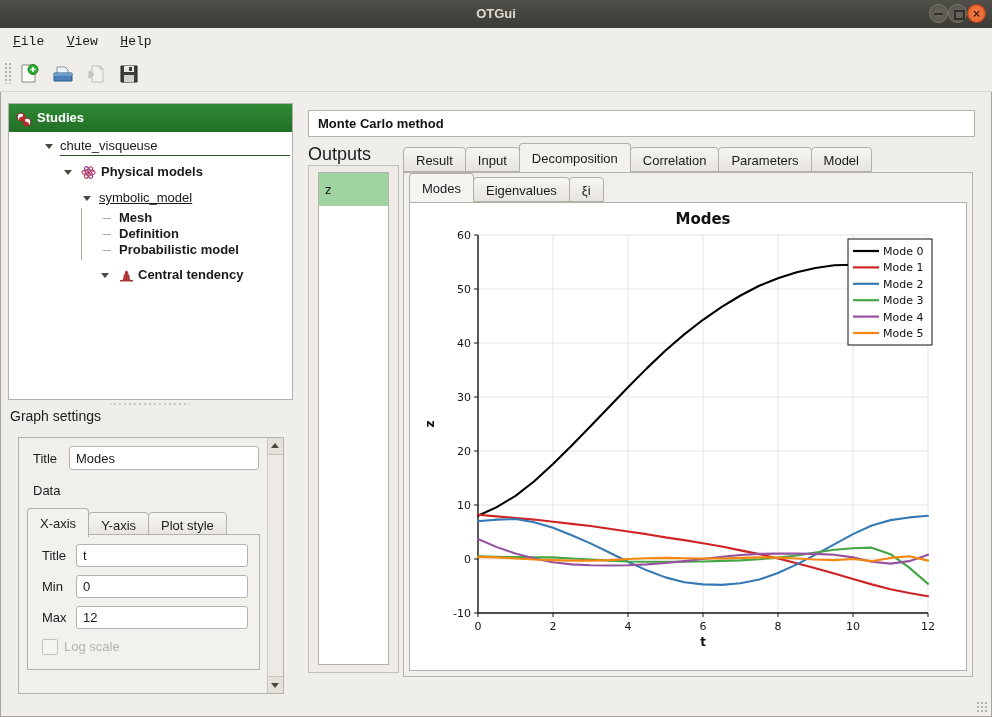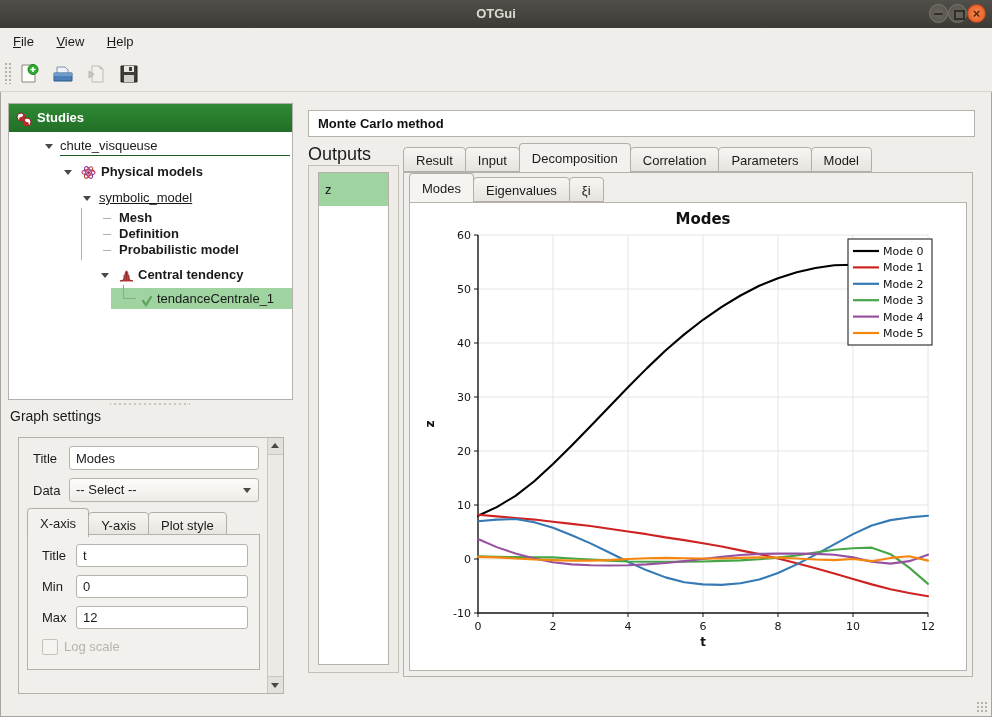--- a/index.html
+++ b/index.html
@@ -15,21 +15,21 @@
           background:radial-gradient(#6b6760,#55524b);border:1px solid #7d796f;
           box-sizing:border-box;cursor:default;}
   .winbtn.min{right:44px}.winbtn.max{right:25px}
   .winbtn.close{right:6px;background:radial-gradient(#f58b4d,#e35420);border-color:#b8431a;}
   .glyph-min{position:absolute;left:4px;top:8px;width:9px;height:2px;background:#312f2b;border-radius:1px;}
   .glyph-max{position:absolute;left:5px;top:5px;width:7px;height:6px;border:2px solid #312f2b;}
   .glyph-close{position:absolute;left:0;top:0;width:100%;text-align:center;line-height:17px;
                color:#5a2008;font-weight:bold;font-size:13px;}
   
   .menubar{position:absolute;left:0;top:28px;width:992px;height:27px;background:#f0eeea;}
-  .menu-item{display:inline-block;padding:0 9px;line-height:27px;font-size:13px;color:#1b1b1b;cursor:default;}
+  .menu-item{display:inline-block;padding:0 9px;line-height:27px;font-size:13px;color:#1b1b1b;cursor:default;font-family:Liberation Mono, monospace;}
   .menu-item:first-child{margin-left:4px;}
   .accel{text-decoration:underline;}
   .toolbar{position:absolute;left:0;top:55px;width:992px;height:36px;background:#f0eeea;
            border-bottom:1px solid #d8d5cf;}
   .tb-grip{position:absolute;left:4px;top:7px;width:8px;height:22px;
            background-image:radial-gradient(#b3afa7 1px,transparent 1.2px);background-size:4px 4px;}
   .tool-btn{position:absolute;top:5px;width:26px;height:26px;border:1px solid transparent;border-radius:3px;}
   .tool-btn svg{position:absolute;left:2px;top:2px;}
   
   .studies{position:absolute;left:8px;top:103px;width:285px;height:297px;background:#fff;
@@ -210,51 +210,38 @@
         <span class="ticon" style="left:88px"><svg width="15" height="14">
           <path d="M1,13 L4,12 C6,11.5 5.5,3 7.5,3 C9.5,3 9,11.5 11,12 L14,13 Z" fill="#d44040" stroke="#8f1f1f" stroke-width="0.8"></path>
           <path d="M5,12 v-5 M7.5,12 v-8 M10,12 v-5" stroke="#7e2020" stroke-width="0.8"></path>
         </svg></span>
         <span class="lbl" style="left:107px">Central tendency</span>
       </div>
       <div class="trow bold" style="top:110px;height:16px;line-height:16px">
         <span class="tee" style="left:72px;top:8px"></span>
         <span class="lbl" style="left:88px">Probabilistic model</span>
       </div>
-      <div class="trow" style="top:156px;height:21px;line-height:21px">
-        <span class="sel-row"></span>
-        <span class="ell"></span>
-        <span class="ticon" style="left:107px;top:4px"><svg width="15" height="13">
-          <path d="M2,7 l3,4 l5,-8" fill="none" stroke="#a9cfa9" stroke-width="2.2" stroke-linecap="round"></path>
-          <path d="M5,7 l3,4 l5,-8" fill="none" stroke="#57a757" stroke-width="2.2" stroke-linecap="round"></path>
-        </svg></span>
-        <span class="lbl" style="left:126px">tendanceCentrale_1</span>
-      </div>
     </div>
   </div>
 
   <div class="h-splitter"></div>
 
   <div class="gs-label">Graph settings</div>
   <div class="gs-panel">
     <div class="gs-scroll">
       <span class="sb-btn sb-up">
           <span class="sb-tri-up"></span>
         </span>
       <span class="sb-btn sb-dn">
           <span class="sb-tri-dn"></span>
         </span>
     </div>
     <span class="fld-label" style="left:14px;top:13px">Title</span>
     <input class="txt-input" style="left: 50px; top: 8px; width: 190px;" value="Modes">
     <span class="fld-label" style="left:14px;top:45px">Data</span>
-    <div class="combo" style="left:50px;top:40px;width:190px">
-      <span>-- Select --</span>
-      <span class="combo-arrow"></span>
-    </div>
     <div class="tabbar" style="left:8px;top:70px;height:29px">
       <span class="tab active">X-axis</span>
       <span class="tab">Y-axis</span>
       <span class="tab">Plot style</span>
     </div>
     <div class="gs-tabpanel">
       <span class="fld-label" style="left:14px;top:13px">Title</span>
       <input class="txt-input" style="left: 48px; top: 9px; width: 172px; height: 23px;" value="t">
       <span class="fld-label" style="left:14px;top:44px">Min</span>
       <input class="txt-input" style="left: 48px; top: 40px; width: 172px; height: 23px;" value="0">

